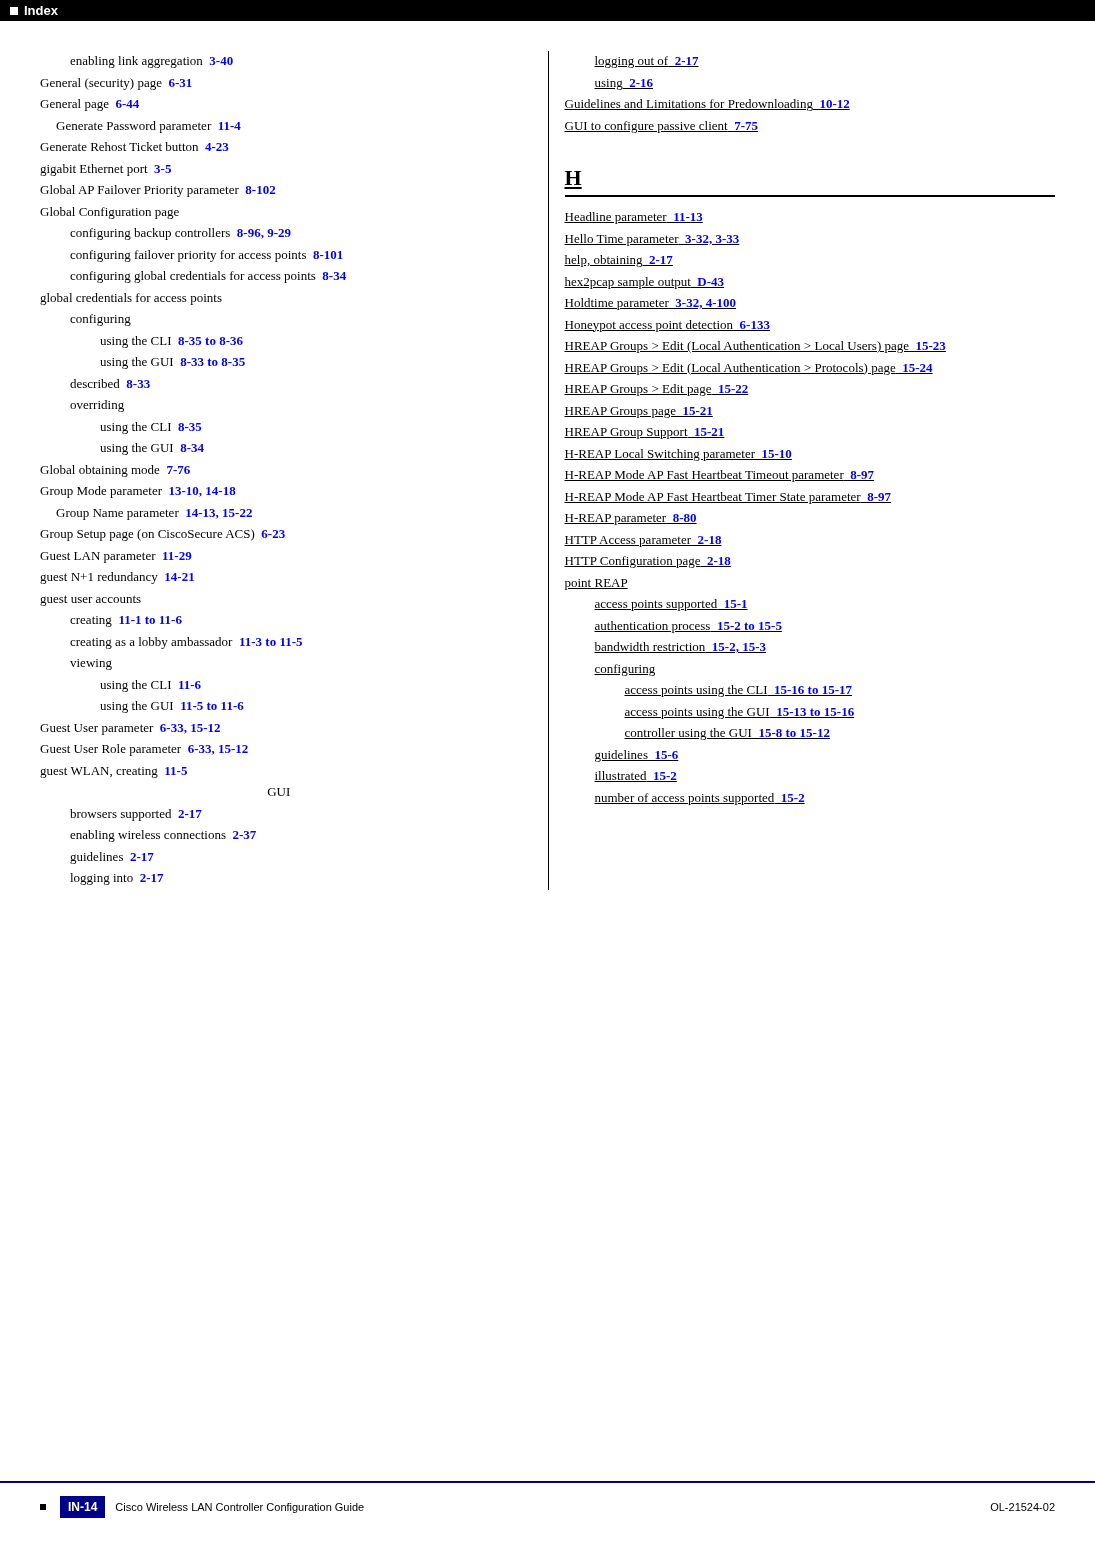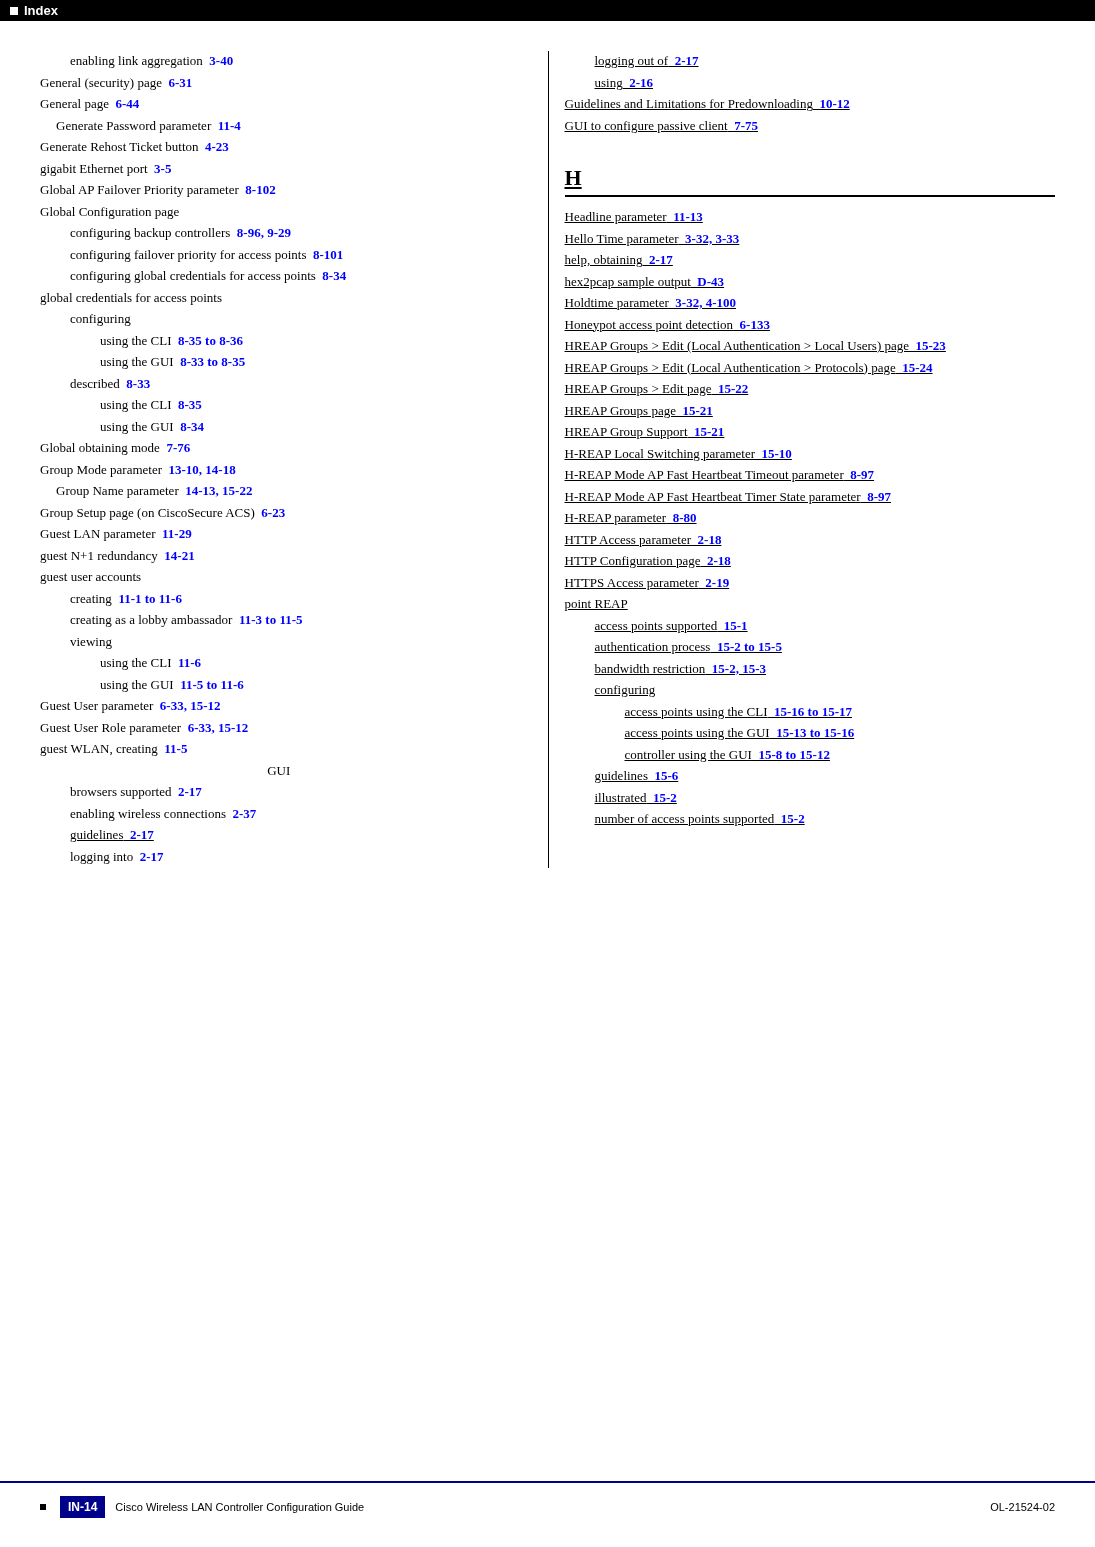--- a/index.html
+++ b/index.html
@@ -137,41 +137,42 @@
           <div class="index-entry" style="margin-left: 0px;"><span class="entry-label">Global AP Failover Priority parameter</span><span class="entry-pageref">&nbsp;&nbsp;8-102</span></div>
           <div class="index-entry" style="margin-left: 0px;"><span class="entry-label">Global Configuration page</span></div>
           <div class="index-entry" style="margin-left: 30px;"><span class="entry-label">configuring backup controllers</span><span class="entry-pageref">&nbsp;&nbsp;8-96, 9-29</span></div>
           <div class="index-entry" style="margin-left: 30px;"><span class="entry-label">configuring failover priority for access points</span><span class="entry-pageref">&nbsp;&nbsp;8-101</span></div>
           <div class="index-entry" style="margin-left: 30px;"><span class="entry-label">configuring global credentials for access points</span><span class="entry-pageref">&nbsp;&nbsp;8-34</span></div>
           <div class="index-entry" style="margin-left: 0px;"><span class="entry-label">global credentials for access points</span></div>
           <div class="index-entry" style="margin-left: 30px;"><span class="entry-label">configuring</span></div>
           <div class="index-entry" style="margin-left: 60px;"><span class="entry-label">using the CLI</span><span class="entry-pageref">&nbsp;&nbsp;8-35 to 8-36</span></div>
           <div class="index-entry" style="margin-left: 60px;"><span class="entry-label">using the GUI</span><span class="entry-pageref">&nbsp;&nbsp;8-33 to 8-35</span></div>
           <div class="index-entry" style="margin-left: 30px;"><span class="entry-label">described</span><span class="entry-pageref">&nbsp;&nbsp;8-33</span></div>
+          <div class="index-entry" style="margin-left: 30px;"><span class="entry-label">overriding</span></div>
           <div class="index-entry" style="margin-left: 60px;"><span class="entry-label">using the CLI</span><span class="entry-pageref">&nbsp;&nbsp;8-35</span></div>
           <div class="index-entry" style="margin-left: 60px;"><span class="entry-label">using the GUI</span><span class="entry-pageref">&nbsp;&nbsp;8-34</span></div>
           <div class="index-entry" style="margin-left: 0px;"><span class="entry-label">Global obtaining mode</span><span class="entry-pageref">&nbsp;&nbsp;7-76</span></div>
           <div class="index-entry" style="margin-left: 0px;"><span class="entry-label">Group Mode parameter</span><span class="entry-pageref">&nbsp;&nbsp;13-10, 14-18</span></div>
           <div class="index-entry" style="margin-left: 16px;"><span class="entry-label">Group Name parameter</span><span class="entry-pageref">&nbsp;&nbsp;14-13, 15-22</span></div>
           <div class="index-entry" style="margin-left: 0px;"><span class="entry-label">Group Setup page (on CiscoSecure ACS)</span><span class="entry-pageref">&nbsp;&nbsp;6-23</span></div>
           <div class="index-entry" style="margin-left: 0px;"><span class="entry-label">Guest LAN parameter</span><span class="entry-pageref">&nbsp;&nbsp;11-29</span></div>
           <div class="index-entry" style="margin-left: 0px;"><span class="entry-label">guest N+1 redundancy</span><span class="entry-pageref">&nbsp;&nbsp;14-21</span></div>
           <div class="index-entry" style="margin-left: 0px;"><span class="entry-label">guest user accounts</span></div>
           <div class="index-entry" style="margin-left: 30px;"><span class="entry-label">creating</span><span class="entry-pageref">&nbsp;&nbsp;11-1 to 11-6</span></div>
           <div class="index-entry" style="margin-left: 30px;"><span class="entry-label">creating as a lobby ambassador</span><span class="entry-pageref">&nbsp;&nbsp;11-3 to 11-5</span></div>
           <div class="index-entry" style="margin-left: 30px;"><span class="entry-label">viewing</span></div>
           <div class="index-entry" style="margin-left: 60px;"><span class="entry-label">using the CLI</span><span class="entry-pageref">&nbsp;&nbsp;11-6</span></div>
           <div class="index-entry" style="margin-left: 60px;"><span class="entry-label">using the GUI</span><span class="entry-pageref">&nbsp;&nbsp;11-5 to 11-6</span></div>
           <div class="index-entry" style="margin-left: 0px;"><span class="entry-label">Guest User parameter</span><span class="entry-pageref">&nbsp;&nbsp;6-33, 15-12</span></div>
           <div class="index-entry" style="margin-left: 0px;"><span class="entry-label">Guest User Role parameter</span><span class="entry-pageref">&nbsp;&nbsp;6-33, 15-12</span></div>
           <div class="index-entry" style="margin-left: 0px;"><span class="entry-label">guest WLAN, creating</span><span class="entry-pageref">&nbsp;&nbsp;11-5</span></div>
           <div class="index-entry" style="margin-left: 0px; text-align: center;"><span class="entry-label">GUI</span></div>
           <div class="index-entry" style="margin-left: 30px;"><span class="entry-label">browsers supported</span><span class="entry-pageref">&nbsp;&nbsp;2-17</span></div>
           <div class="index-entry" style="margin-left: 30px;"><span class="entry-label">enabling wireless connections</span><span class="entry-pageref">&nbsp;&nbsp;2-37</span></div>
-          <div class="index-entry" style="margin-left: 30px; text-decoration: underline;"><span class="entry-label">guidelines</span><span class="entry-pageref">&nbsp;&nbsp;2-17</span></div>
+          <div class="index-entry" style="margin-left: 30px;"><span class="entry-label">guidelines</span><span class="entry-pageref">&nbsp;&nbsp;2-17</span></div>
           <div class="index-entry" style="margin-left: 30px;"><span class="entry-label">logging into</span><span class="entry-pageref">&nbsp;&nbsp;2-17</span></div>
         </div>
     </div>
 
     <div class="right-col">
 
       <div id="left-cont-entries">
           <div class="index-entry" style="margin-left: 30px;"><span class="entry-label">logging out of</span><span class="entry-pageref">&nbsp;&nbsp;2-17</span></div>
           <div class="index-entry" style="margin-left: 30px;"><span class="entry-label">using</span><span class="entry-pageref">&nbsp;&nbsp;2-16</span></div>
           <div class="index-entry" style="margin-left: 0px;"><span class="entry-label">Guidelines and Limitations for Predownloading</span><span class="entry-pageref">&nbsp;&nbsp;10-12</span></div>
@@ -191,21 +192,20 @@
           <div class="index-entry" style="margin-left: 0px;"><span class="entry-label">HREAP Groups &gt; Edit (Local Authentication &gt; Protocols) page</span><span class="entry-pageref">&nbsp;&nbsp;15-24</span></div>
           <div class="index-entry" style="margin-left: 0px;"><span class="entry-label">HREAP Groups &gt; Edit page</span><span class="entry-pageref">&nbsp;&nbsp;15-22</span></div>
           <div class="index-entry" style="margin-left: 0px;"><span class="entry-label">HREAP Groups page</span><span class="entry-pageref">&nbsp;&nbsp;15-21</span></div>
           <div class="index-entry" style="margin-left: 0px;"><span class="entry-label">HREAP Group Support</span><span class="entry-pageref">&nbsp;&nbsp;15-21</span></div>
           <div class="index-entry" style="margin-left: 0px;"><span class="entry-label">H-REAP Local Switching parameter</span><span class="entry-pageref">&nbsp;&nbsp;15-10</span></div>
           <div class="index-entry" style="margin-left: 0px;"><span class="entry-label">H-REAP Mode AP Fast Heartbeat Timeout parameter</span><span class="entry-pageref">&nbsp;&nbsp;8-97</span></div>
           <div class="index-entry" style="margin-left: 0px;"><span class="entry-label">H-REAP Mode AP Fast Heartbeat Timer State parameter</span><span class="entry-pageref">&nbsp;&nbsp;8-97</span></div>
           <div class="index-entry" style="margin-left: 0px;"><span class="entry-label">H-REAP parameter</span><span class="entry-pageref">&nbsp;&nbsp;8-80</span></div>
           <div class="index-entry" style="margin-left: 0px;"><span class="entry-label">HTTP Access parameter</span><span class="entry-pageref">&nbsp;&nbsp;2-18</span></div>
           <div class="index-entry" style="margin-left: 0px;"><span class="entry-label">HTTP Configuration page</span><span class="entry-pageref">&nbsp;&nbsp;2-18</span></div>
-          <div class="index-entry" style="margin-left: 0px;"><span class="entry-label">HTTPS Access parameter</span><span class="entry-pageref">&nbsp;&nbsp;2-19</span></div>
           <div class="index-entry" style="margin-left: 0px;"><span class="entry-label">point REAP</span></div>
           <div class="index-entry" style="margin-left: 30px;"><span class="entry-label">access points supported</span><span class="entry-pageref">&nbsp;&nbsp;15-1</span></div>
           <div class="index-entry" style="margin-left: 30px;"><span class="entry-label">authentication process</span><span class="entry-pageref">&nbsp;&nbsp;15-2 to 15-5</span></div>
           <div class="index-entry" style="margin-left: 30px;"><span class="entry-label">bandwidth restriction</span><span class="entry-pageref">&nbsp;&nbsp;15-2, 15-3</span></div>
           <div class="index-entry" style="margin-left: 30px;"><span class="entry-label">configuring</span></div>
           <div class="index-entry" style="margin-left: 60px;"><span class="entry-label">access points using the CLI</span><span class="entry-pageref">&nbsp;&nbsp;15-16 to 15-17</span></div>
           <div class="index-entry" style="margin-left: 60px;"><span class="entry-label">access points using the GUI</span><span class="entry-pageref">&nbsp;&nbsp;15-13 to 15-16</span></div>
           <div class="index-entry" style="margin-left: 60px;"><span class="entry-label">controller using the GUI</span><span class="entry-pageref">&nbsp;&nbsp;15-8 to 15-12</span></div>
           <div class="index-entry" style="margin-left: 30px;"><span class="entry-label">guidelines</span><span class="entry-pageref">&nbsp;&nbsp;15-6</span></div>
           <div class="index-entry" style="margin-left: 30px;"><span class="entry-label">illustrated</span><span class="entry-pageref">&nbsp;&nbsp;15-2</span></div>

